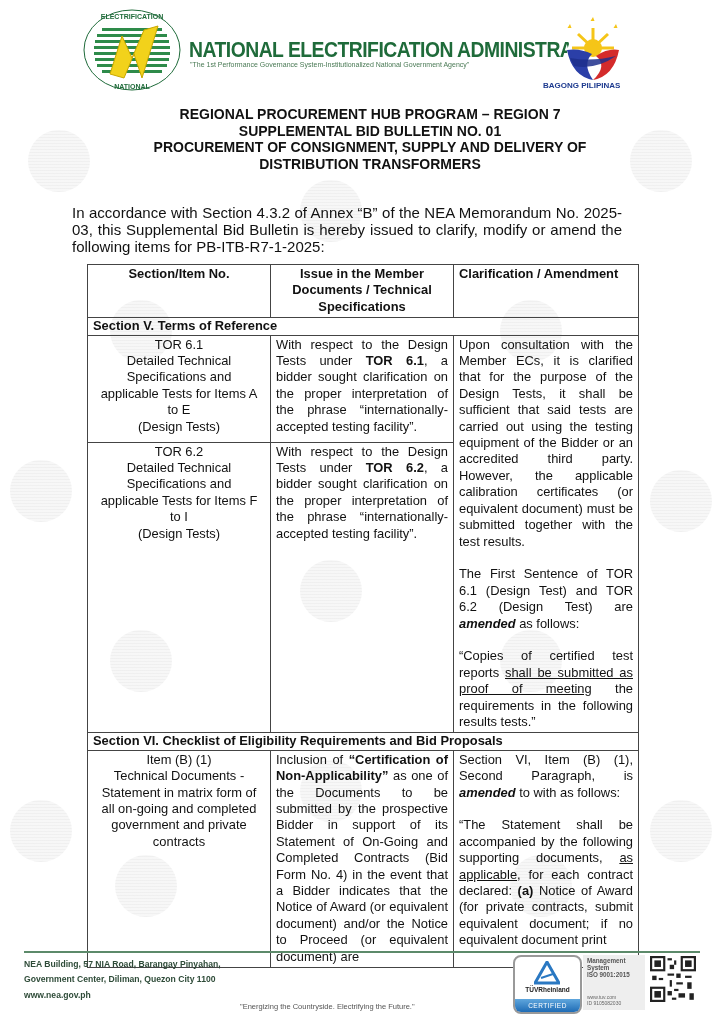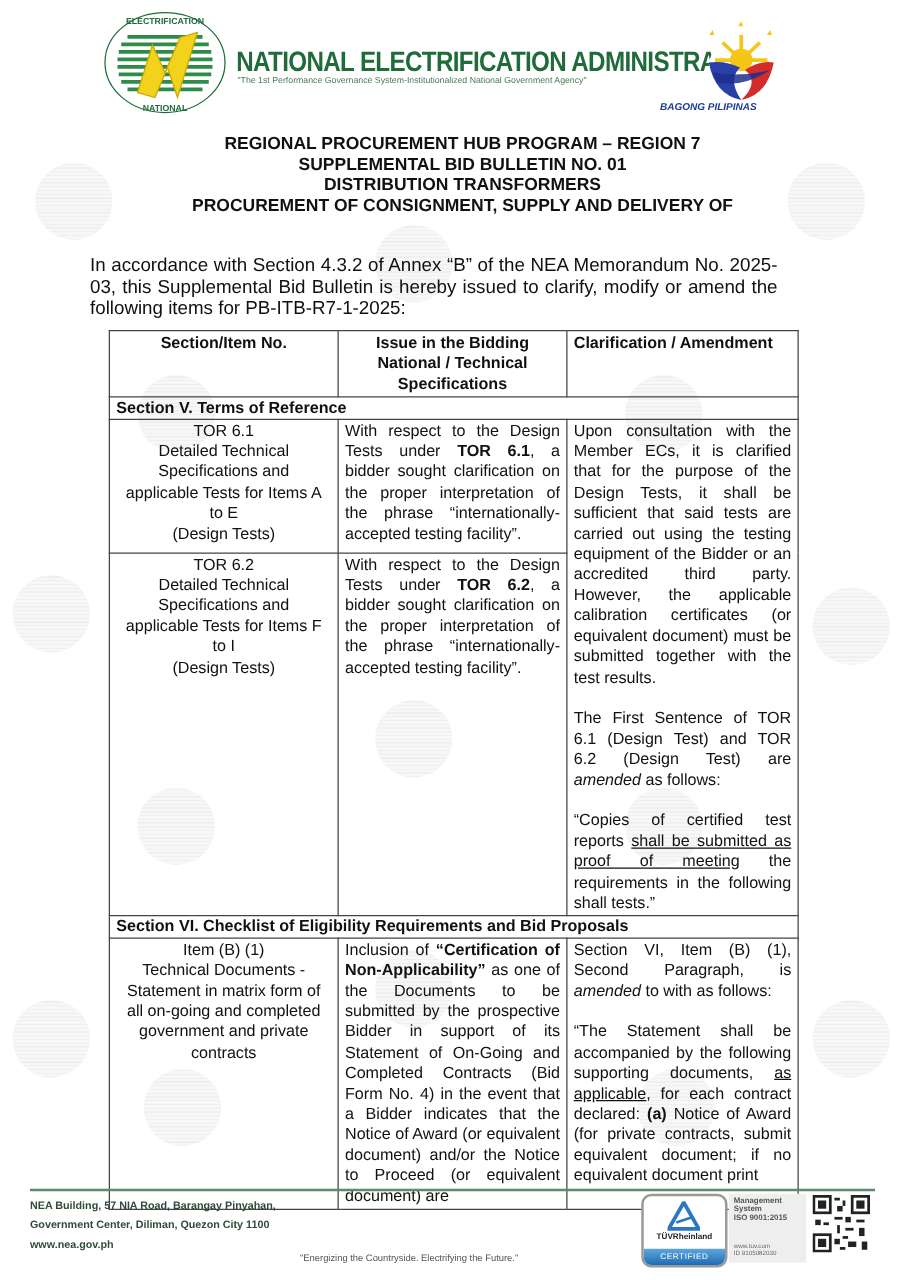--- a/index.html
+++ b/index.html
@@ -21,22 +21,22 @@
     font-family: "Liberation Sans", sans-serif; font-weight: bold;
     font-size: 22.5px; color: #1f6b3a; letter-spacing: -0.6px;
     transform: scaleX(0.86); transform-origin: left top; white-space: nowrap;
   }
   .nea-tagline {
     position: absolute; left: 190px; top: 61px;
     font-size: 7px; color: #4a7a55; white-space: nowrap;
   }
   .bp-logo { position: absolute; left: 552px; top: 14px; width: 82px; height: 68px; }
   .bp-text {
-    position: absolute; left: 528px; top: 81px;
-    font-size: 8px; font-weight: bold; font-style: italic; color: #1d3a8f; white-space: nowrap;
+    position: absolute; left: 543px; top: 81px;
+    font-size: 8px; font-weight: bold; color: #1d3a8f; white-space: nowrap;
   }
   
   .title-block {
     position: absolute; left: 80px; top: 106px; width: 580px;
     text-align: center; font-weight: bold; font-size: 14px; line-height: 16.5px; z-index: 2;
   }
   .intro {
     position: absolute; left: 72px; top: 204px; width: 550px;
     font-size: 15px; line-height: 17px; text-align: justify; z-index: 2;
   }
@@ -50,21 +50,21 @@
     border: 1px solid #444; vertical-align: top; padding: 1px 5px 2px 5px;
   }
   .tbl th { font-weight: bold; text-align: center; height: 46px; }
   .tbl th.c3 { text-align: left; }
   .tbl .sec td { font-weight: bold; padding: 0 5px; height: 16px; }
   .tbl td.c1 { text-align: center; }
   .tbl td.jus { text-align: justify; }
   .para { margin: 0 0 16.4px 0; }
   .para:last-child { margin-bottom: 0; }
   .u { text-decoration: underline; }
-  .bi { font-weight: normal; font-style: italic; }
+  .bi { font-weight: bold; font-style: italic; }
   
   .footer-line { position: absolute; left: 24px; top: 951px; width: 676px; height: 2px; background: #5c8a6a; z-index: 2; }
   .addr {
     position: absolute; left: 24px; top: 957px;
     font-size: 8.6px; font-weight: bold; color: #2e4b38; line-height: 15.3px; z-index: 2;
   }
   .footer-quote {
     position: absolute; left: 240px; top: 1002px;
     font-size: 7.5px; color: #555; white-space: nowrap; z-index: 2;
   }
@@ -133,55 +133,55 @@
     <path d="M15 36 Q20 62 41 66 Q30 50 40 40 Q28 34 15 36 Z" fill="#2b3fa8"></path>
     <path d="M67 36 Q62 62 41 66 Q56 52 44 42 Q56 34 67 36 Z" fill="#d42b2b"></path>
     <path d="M18 44 Q40 48 64 42 Q44 56 22 52 Z" fill="#1d2f8c" opacity="0.85"></path>
   </svg>
   <div class="bp-text">BAGONG PILIPINAS</div>
 </div>
 
 <div class="title-block">
   <div>REGIONAL PROCUREMENT HUB PROGRAM – REGION 7</div>
   <div>SUPPLEMENTAL BID BULLETIN NO. 01</div>
+  <div>PROCUREMENT OF CONSIGNMENT, SUPPLY AND DELIVERY OF</div>
   <div>DISTRIBUTION TRANSFORMERS</div>
-  <div>PROCUREMENT OF CONSIGNMENT, SUPPLY AND DELIVERY OF</div>
 </div>
 
 <div class="intro">In accordance with Section 4.3.2 of Annex “B” of the NEA Memorandum No. 2025-03, this Supplemental Bid Bulletin is hereby issued to clarify, modify or amend the following items for PB-ITB-R7-1-2025:</div>
 
 <table class="tbl">
   <colgroup>
       <col style="width:183px">
       <col style="width:183px">
       <col style="width:185px">
     </colgroup>
   <tbody>
       <tr>
     <th>Section/Item No.</th>
-    <th>Issue in the Bidding National / Technical Specifications</th>
+    <th>Issue in the Member Documents / Technical Specifications</th>
     <th class="c3">Clarification / Amendment</th>
   </tr>
   <tr class="sec">
     <td colspan="3">Section V. Terms of Reference</td>
   </tr>
   <tr style="height:103px;">
     <td class="c1">
       <div>TOR 6.1</div>
       <div>Detailed Technical</div>
       <div>Specifications and</div>
       <div>applicable Tests for Items A</div>
       <div>to E</div>
       <div>(Design Tests)</div>
     </td>
     <td class="jus"><span>With respect to the Design Tests under </span><b>TOR 6.1</b><span>, a bidder sought clarification on the proper interpretation of the phrase “internationally-accepted testing facility”.</span></td>
     <td class="jus" rowspan="2">
       <p class="para">Upon consultation with the Member ECs, it is clarified that for the purpose of the Design Tests, it shall be sufficient that said tests are carried out using the testing equipment of the Bidder or an accredited third party. However, the applicable calibration certificates (or equivalent document) must be submitted together with the test results.</p>
       <p class="para"><span>The First Sentence of TOR 6.1 (Design Test) and TOR 6.2 (Design Test) are </span><span class="bi">amended</span><span> as follows:</span></p>
-      <p class="para"><span>“Copies of certified test reports </span><span class="u">shall be submitted as proof of meeting</span><span> the requirements in the following shall tests.”</span></p>
+      <p class="para"><span>“Copies of certified test reports </span><span class="u">shall be submitted as proof of meeting</span><span> the requirements in the following results tests.”</span></p>
     </td>
   </tr>
   <tr style="height:280px;">
     <td class="c1">
       <div>TOR 6.2</div>
       <div>Detailed Technical</div>
       <div>Specifications and</div>
       <div>applicable Tests for Items F</div>
       <div>to I</div>
       <div>(Design Tests)</div>

